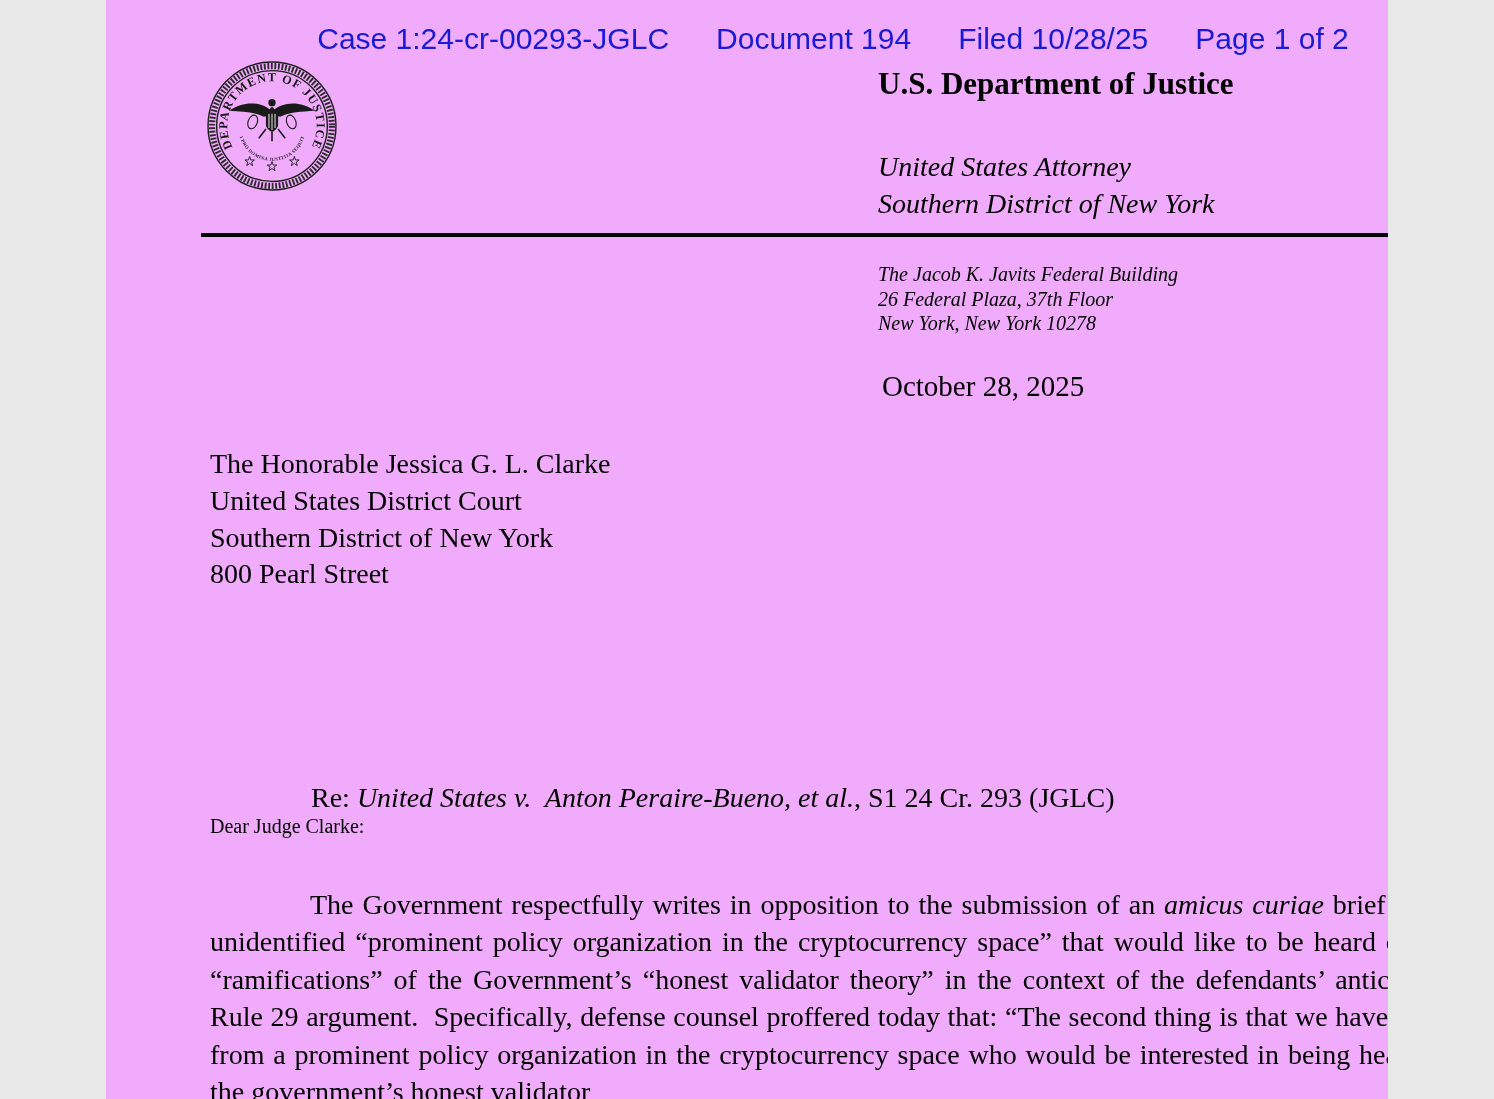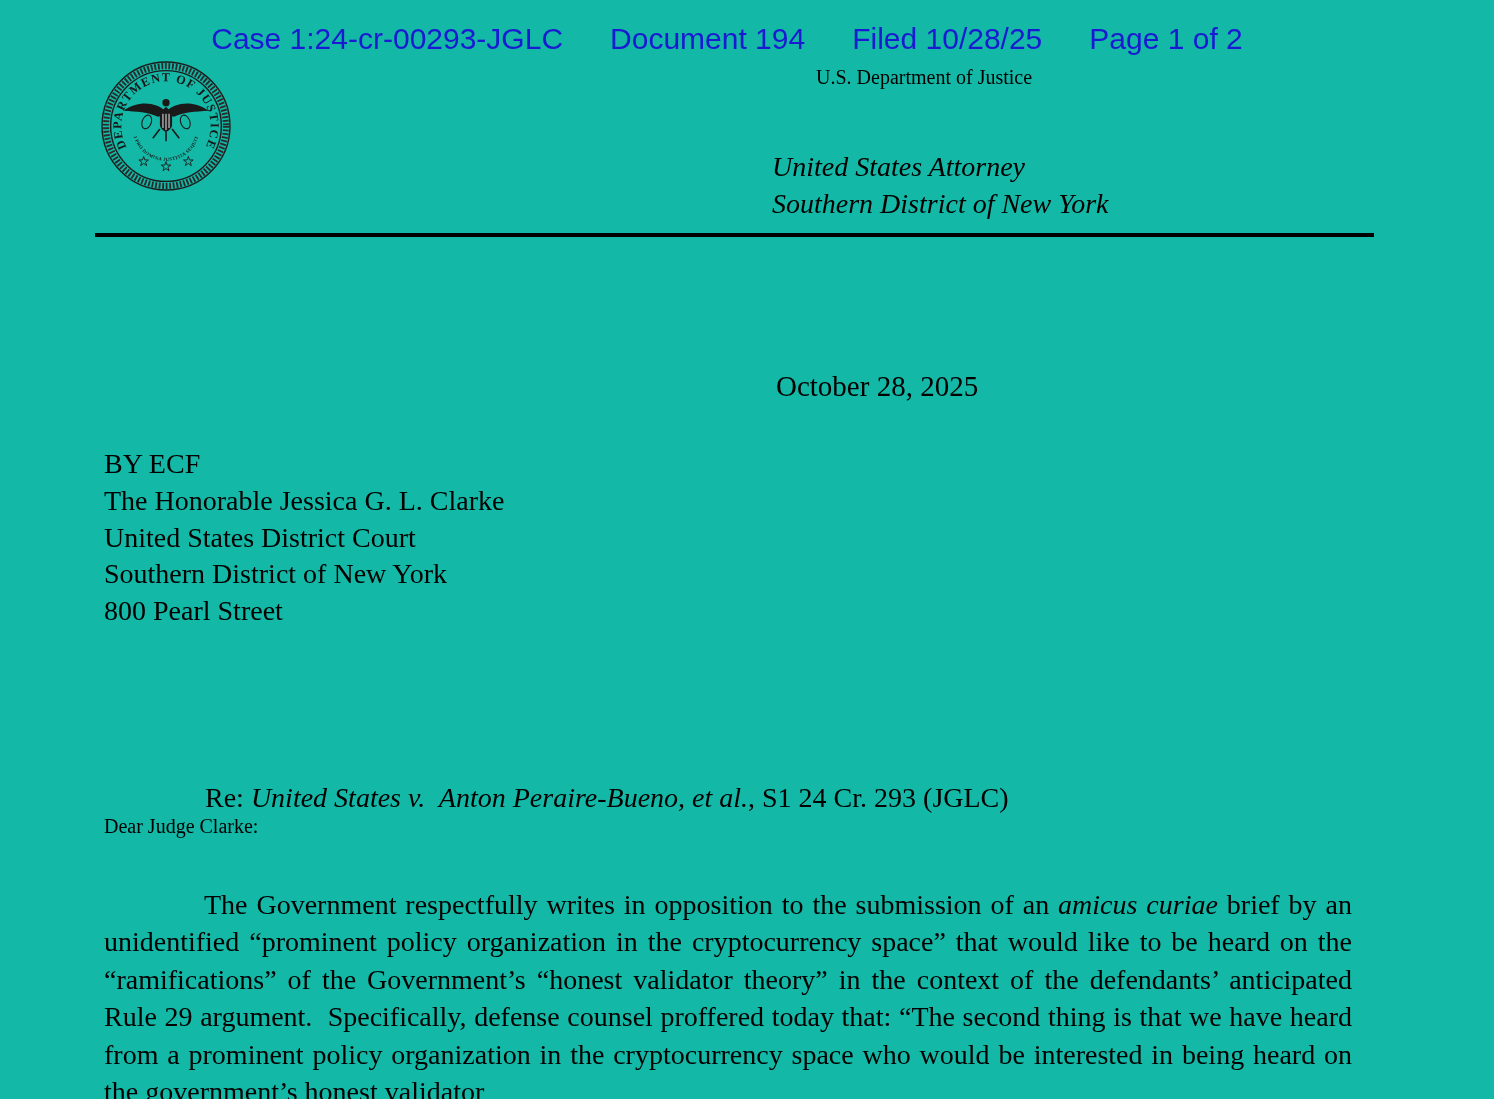--- a/index.html
+++ b/index.html
@@ -1,21 +1,21 @@
 <!DOCTYPE html>
 <html style="--stamp_blue: #1a1ad2; --ink: #000000;"><head>
 <meta charset="utf-8">
 <style>
   * { margin: 0; padding: 0; box-sizing: border-box; }
   html, body { background: #e8e8e8; }
   .page {
     position: relative;
-    width: 1494px;
+    width: 1282px;
     height: 1099px;
-    background: #14b8a6;
+    background: #f0abfc;
     overflow: hidden;
     font-family: "Liberation Serif", serif;
     color: #000;
     margin: 0 auto;
   }
 
   
   .stamp {
     position: absolute;
     top: 22px;
@@ -37,24 +37,23 @@
     top: 60px;
     width: 132px;
     height: 132px;
   }
 
   
   .dept-title {
     position: absolute;
     left: 772px;
     top: 66px;
-    font-size: 20px;
-    font-weight: normal;
-    white-space: nowrap;
-    margin-left: 44px;
+    font-size: 31px;
+    font-weight: bold;
+    white-space: nowrap;
   }
   .attorney-block {
     position: absolute;
     left: 772px;
     top: 148px;
     font-size: 28px;
     font-style: italic;
     line-height: 37px;
     white-space: nowrap;
   }
@@ -176,25 +175,29 @@
 
   <div class="dept-title">U.S. Department of Justice</div>
 
   <div class="attorney-block">
     <div>United States Attorney</div>
     <div>Southern District of New York</div>
   </div>
 
   <div class="rule"></div>
 
+  <div class="office-address">
+    <div class="addr-line">The Jacob K. Javits Federal Building</div>
+    <div class="addr-line">26 Federal Plaza, 37th Floor</div>
+    <div class="addr-line">New York, New York 10278</div>
+  </div>
 
   <div class="date-line">October 28, 2025</div>
 
   <div class="recipient">
-    <div>BY ECF</div>
     <div>The Honorable Jessica G. L. Clarke</div>
     <div>United States District Court</div>
     <div>Southern District of New York</div>
     <div>800 Pearl Street</div>
   </div>
 
   <div class="re-line">
     <span>Re: </span><span class="italic">United States v.&nbsp; Anton Peraire-Bueno, et al.</span><span>, S1 24 Cr. 293 (JGLC)</span>
   </div>
 

